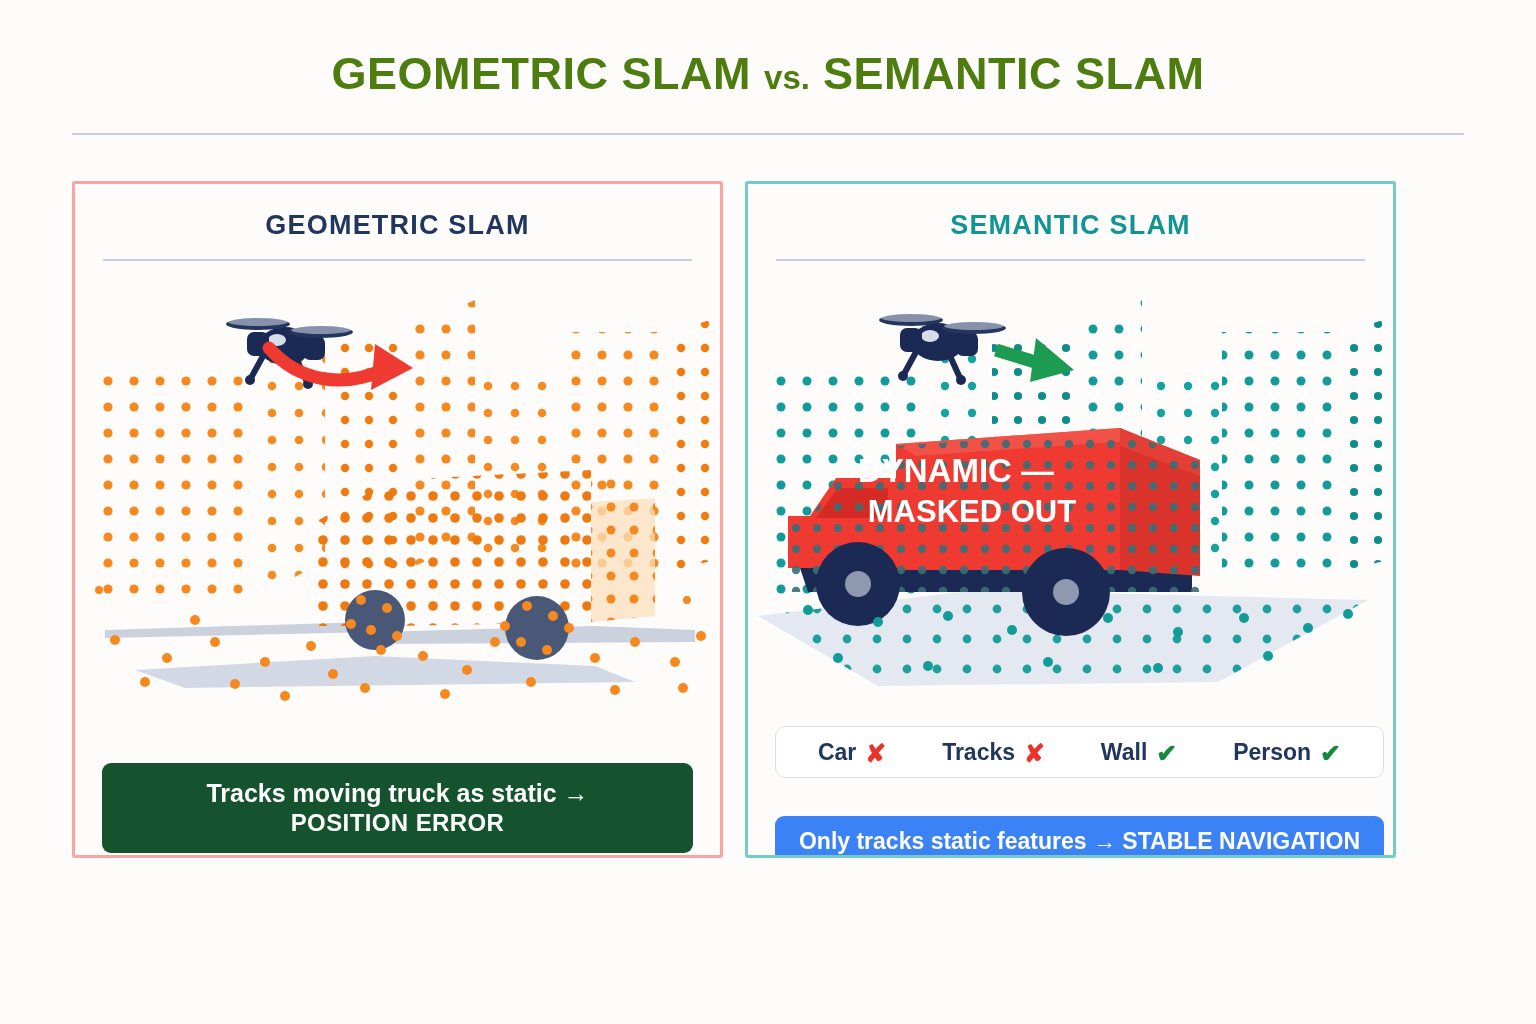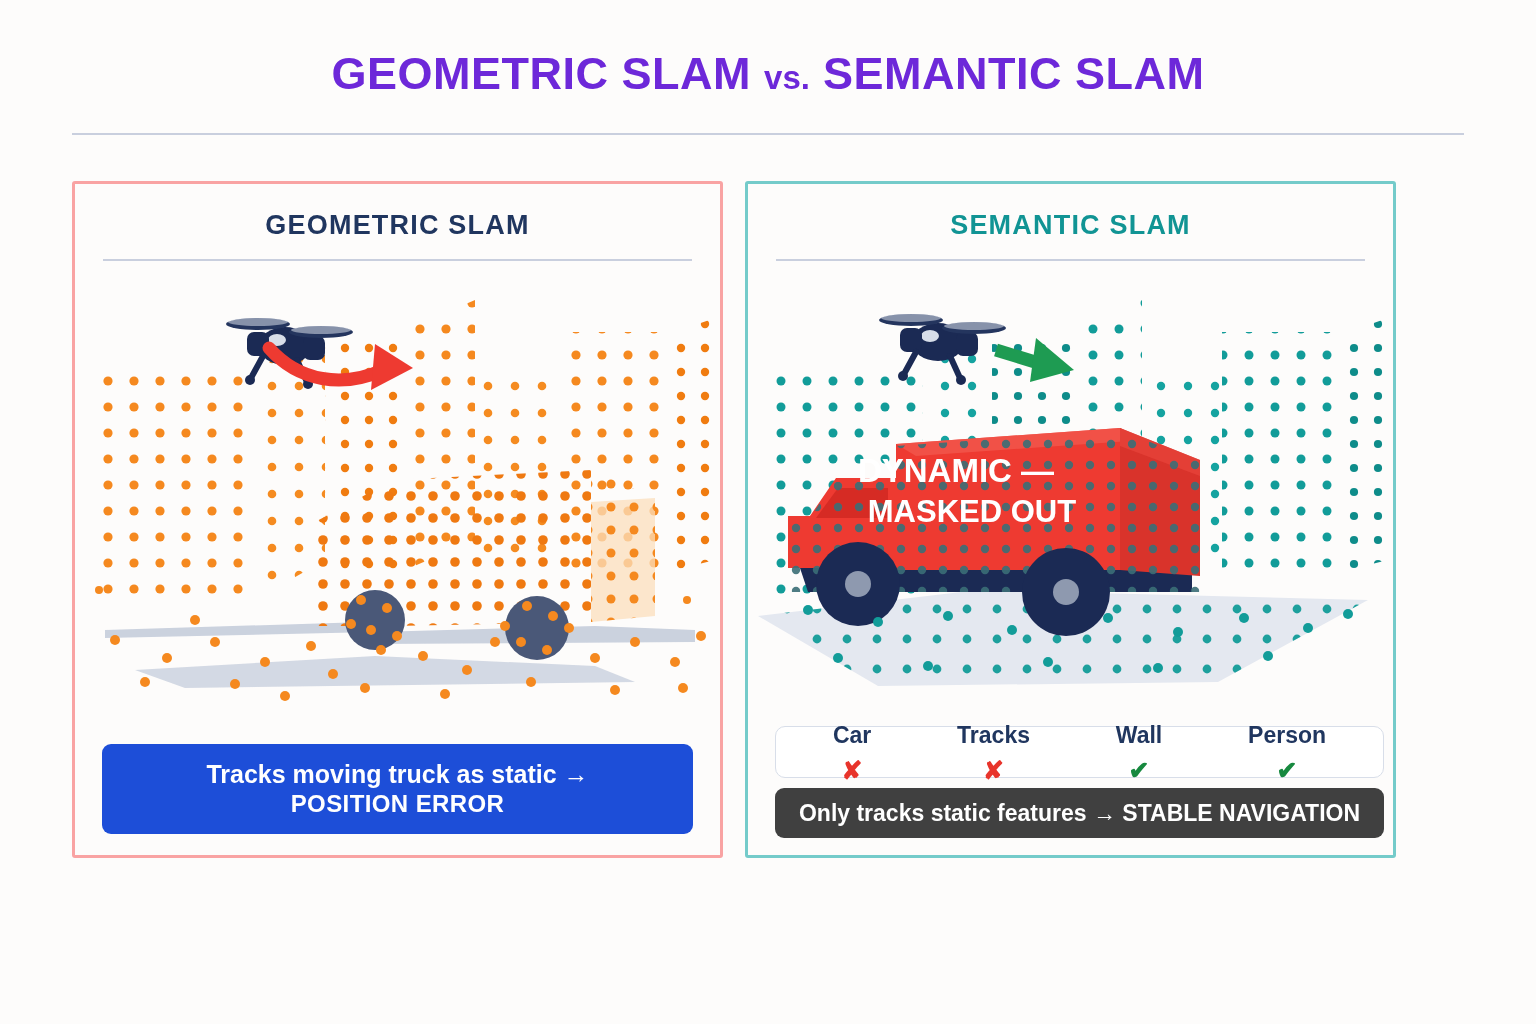--- a/index.html
+++ b/index.html
@@ -19,21 +19,21 @@
   
   #page-title {
     position: absolute;
     top: 48px;
     left: 0;
     width: 1536px;
     text-align: center;
     font-size: 45px;
     font-weight: bold;
     letter-spacing: 0.5px;
-    color: #6d28d9;
+    color: #4d7c0f;
     white-space: nowrap;
   }
   #page-title .vs {
     font-size: 33px;
     letter-spacing: 0;
   }
   #title-divider {
     position: absolute;
     top: 133px;
     left: 72px;
@@ -98,24 +98,24 @@
     border-radius: 9px;
     color: #ffffff;
     text-align: center;
     display: flex;
     flex-direction: column;
     align-items: center;
     justify-content: center;
   }
   #banner-error {
     left: 27px;
-    top: 560px;
+    top: 579px;
     width: 591px;
     height: 90px;
-    background: #1d4ed8;
+    background: #14532d;
     line-height: 1.18;
   }
   #banner-error .line1 { font-size: 25px; font-weight: bold; }
   #banner-error .line2 { font-size: 24px; font-weight: bold; letter-spacing: 0.4px; }
 
   #legend-box {
     position: absolute;
     left: 27px;
     top: 542px;
     width: 609px;
@@ -124,38 +124,37 @@
     background: #FFFFFF;
     border: 1.5px solid #D8DEE9;
     border-radius: 10px;
     display: flex;
     align-items: center;
     justify-content: space-around;
     padding: 0 14px;
   }
   .legend-item {
     display: flex;
-    align-items: center;
+    align-items: flex-end;
     gap: 9px;
     font-size: 23px;
     font-weight: bold;
     color: #20365F;
     white-space: nowrap;
-    flex-direction: column;
   }
   .legend-mark { font-size: 25px; font-weight: bold; line-height: 1; }
   .legend-mark.bad  { color: #E8342B; }
   .legend-mark.good { color: #17893F; }
 
   #banner-stable {
     left: 27px;
-    top: 604px;
+    top: 632px;
     width: 609px;
     height: 50px;
-    background: #404040;
+    background: #3b82f6;
     font-size: 23px;
     font-weight: bold;
     white-space: nowrap;
   }
 </style>
 </head>
 <body>
 
 <div id="page-title">
   <span>GEOMETRIC SLAM</span>

